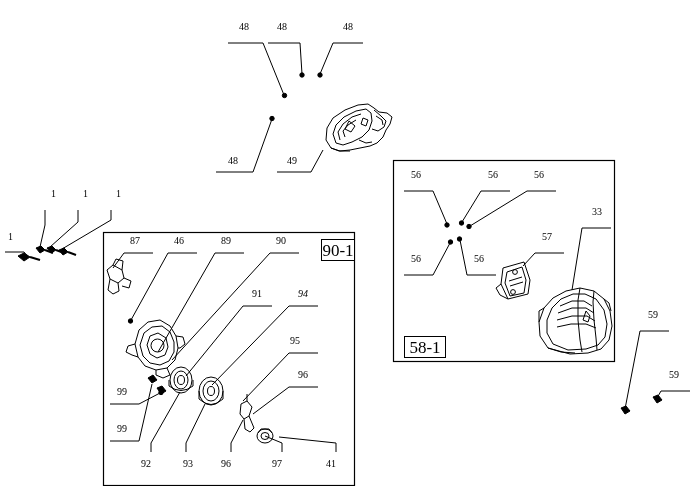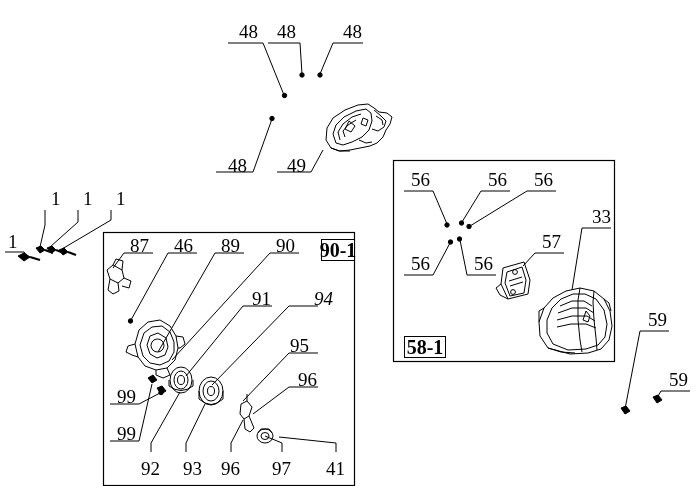--- a/index.html
+++ b/index.html
@@ -18,40 +18,39 @@
   #svg-layer {
     position: absolute;
     left: 0;
     top: 0;
     width: 700px;
     height: 486px;
   }
   .callout {
     position: absolute;
     font-family: "Liberation Serif", serif;
-    font-size: 19px;
+    font-size: 10px;
     color: #000000;
     line-height: 1;
     white-space: nowrap;
     text-align: center;
   }
   .boxlabel {
     position: absolute;
     font-family: "Liberation Serif", serif;
-    font-size: 20px;
+    font-size: 17px;
     color: #000000;
     line-height: 1;
     white-space: nowrap;
     display: flex;
     align-items: center;
     justify-content: center;
     border: 1px solid #000000;
     background: #ffffff;
     box-sizing: border-box;
-    font-weight: bold;
   }
 </style>
 </head>
 <body>
 
 <div id="page">
 
   <svg id="svg-layer" viewBox="0 0 700 486" xmlns="http://www.w3.org/2000/svg">
 
     <g stroke="#000" fill="none" stroke-width="1">
@@ -297,21 +296,21 @@
   <div class="callout" style="left:8px; top:232px;">1</div>
   <div class="callout" style="left:51px; top:189px;">1</div>
   <div class="callout" style="left:83px; top:189px;">1</div>
   <div class="callout" style="left:116px; top:189px;">1</div>
 
   <div class="callout" style="left:130px; top:236px;">87</div>
   <div class="callout" style="left:174px; top:236px;">46</div>
   <div class="callout" style="left:221px; top:236px;font-family:Liberation Serif, serif;">89</div>
   <div class="callout" style="left:276px; top:236px;">90</div>
   <div class="callout" style="left:252px; top:289px;">91</div>
-  <div class="callout" style="left:314px; top:289px;font-style:italic;">94</div>
+  <div class="callout" style="left:298px; top:289px;font-style:italic;">94</div>
   <div class="callout" style="left:290px; top:336px;">95</div>
   <div class="callout" style="left:298px; top:370px;">96</div>
   <div class="callout" style="left:117px; top:387px;">99</div>
   <div class="callout" style="left:117px; top:424px;">99</div>
   <div class="callout" style="left:141px; top:459px;">92</div>
   <div class="callout" style="left:183px; top:459px;text-align:right;">93</div>
   <div class="callout" style="left:221px; top:459px;">96</div>
   <div class="callout" style="left:272px; top:459px;">97</div>
   <div class="callout" style="left:326px; top:459px;">41</div>
 

